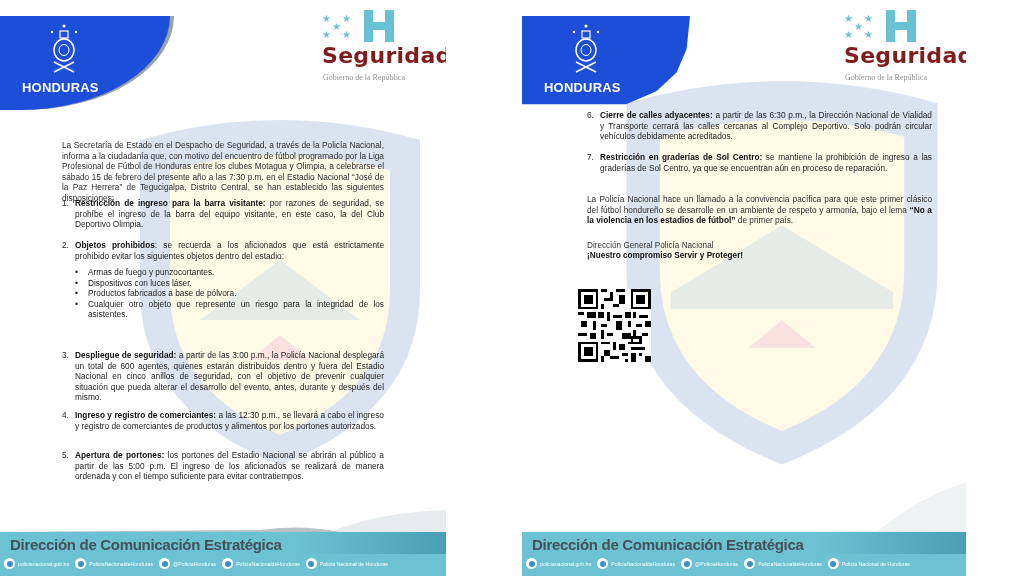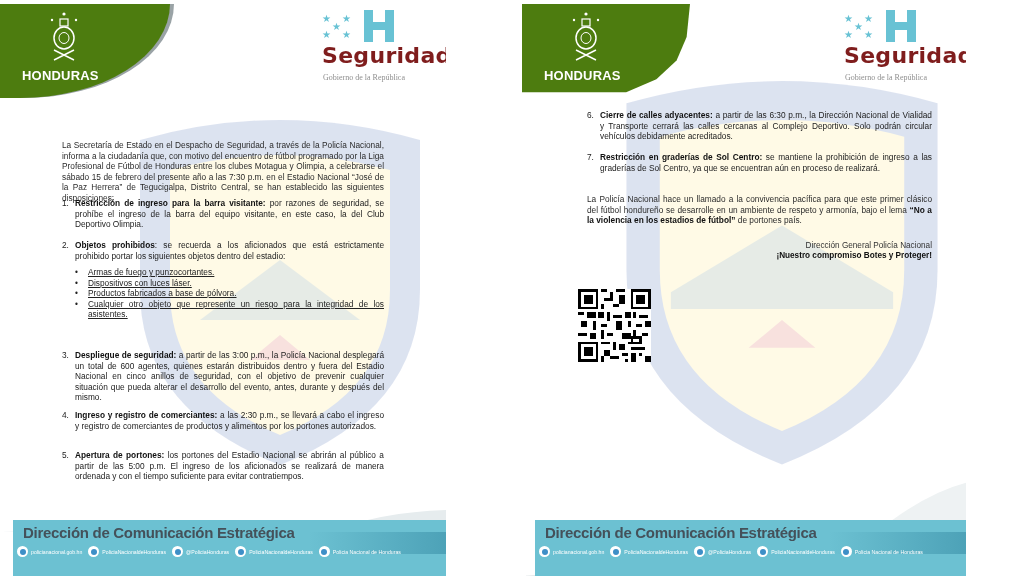--- a/index.html
+++ b/index.html
@@ -5,22 +5,22 @@
   * { box-sizing: border-box; margin: 0; padding: 0; }
   html, body { width: 1024px; height: 576px; overflow: hidden; background: #ffffff; }
   body { position: relative; font-family: "Liberation Sans", sans-serif; color: #222; }
 
   .page { position: absolute; top: 0; height: 576px; background: #fff; overflow: hidden; }
   .page.left { left: 0; width: 446px; }
   .page.right { left: 522px; width: 444px; }
 
   
   .corner {
-    position: absolute; left: 0; top: 4px; width: 170px; height: 94px;
-    background: #4d7c0f;
+    position: absolute; left: 0; top: 16px; width: 170px; height: 94px;
+    background: #1d4ed8;
     border-bottom-right-radius: 150px 94px;
     box-shadow: 4px 0 0 0 #9aa3a6;
   }
   .page.right .corner { width: 168px; height: 94px; border-bottom-right-radius: 0 0; border-top-right-radius: 0; }
   .page.right .corner { clip-path: polygon(0 0, 100% 0, 98% 35%, 92% 60%, 80% 80%, 62% 94%, 0 94%); box-shadow:none; }
   .crest { position: absolute; left: 46px; top: 6px; width: 36px; height: 52px; }
   .corner-label {
     position: absolute; left: 22px; top: 64px;
     color: #fff; font-weight: bold; font-size: 13px; letter-spacing: 0.2px;
   }
@@ -47,33 +47,33 @@
   .text-block b { color: #111; }
 
   .intro { left: 62px; top: 140px; width: 322px; }
 
   .ol-item { position: absolute; left: 62px; width: 322px; font-size: 8.3px; line-height: 10.6px; text-align: justify; }
   .ol-item .num { position: absolute; left: 0; top: 0; }
   .ol-item .body { margin-left: 13px; }
   .ol-item .body .lead { font-weight: bold; color: #111; }
 
   .bullets { position: absolute; left: 75px; top: 267px; width: 309px; font-size: 8.3px; line-height: 10.6px; }
-  .bullets li { list-style: none; position: relative; padding-left: 13px; text-align: justify; text-decoration: underline; }
+  .bullets li { list-style: none; position: relative; padding-left: 13px; text-align: justify; }
   .bullets li::before { content: "\2022"; position: absolute; left: 0; top: 0; }
 
   .closing { left: 587px; top: 194px; width: 345px; }
-  .signature { position: absolute; left: 587px; top: 241px; width: 345px; text-align: right; font-size: 8.2px; line-height: 10.4px; color: #333; }
+  .signature { position: absolute; left: 587px; top: 241px; width: 345px; text-align: left; font-size: 8.2px; line-height: 10.4px; color: #333; }
   .signature .motto { font-weight: bold; color: #111; }
 
   .qr { position: absolute; left: 578px; top: 289px; width: 73px; height: 73px; background: #fff; }
 
   
   .footer-swoosh { position: absolute; left: 0; bottom: 0; width: 100%; height: 66px; }
   .footer-bar {
-    position: absolute; left: 13px; bottom: 0; height: 56px; width: 446px;
+    position: absolute; left: 0; bottom: 0; height: 44px; width: 446px;
     background: #6cc1d2;
   }
   .page.right .footer-bar { width: 444px; }
   .footer-title {
     position: absolute; left: 10px; top: 4px; font-size: 15px; font-weight: bold; color: #44515a; letter-spacing: -0.3px;
   }
   .footer-links { position: absolute; left: 4px; top: 26px; display: flex; align-items: center; gap: 6px; }
   .footer-link { display: flex; align-items: center; gap: 3px; font-size: 5.2px; color: #ffffff; white-space: nowrap; }
   .footer-link .ico { width: 11px; height: 11px; border-radius: 50%; background: #ffffff; position: relative; display: inline-block; }
   .footer-link .ico::after { content: ""; position: absolute; left: 2.5px; top: 2.5px; width: 6px; height: 6px; border-radius: 50%; background: #3e8fc7; }
@@ -126,38 +126,38 @@
 
   <p class="text-block intro">La Secretaría de Estado en el Despacho de Seguridad, a través de la Policía Nacional, informa a la ciudadanía que, con motivo del encuentro de fútbol programado por la Liga Profesional de Fútbol de Honduras entre los clubes Motagua y Olimpia, a celebrarse el sábado 15 de febrero del presente año a las 7:30 p.m. en el Estadio Nacional “José de la Paz Herrera” de Tegucigalpa, Distrito Central, se han establecido las siguientes disposiciones:</p>
 
   <div class="ol-item" style="top:198px">
     <span class="num">1.</span>
     <div class="body"><span class="lead">Restricción de ingreso para la barra visitante:</span><span> por razones de seguridad, se prohíbe el ingreso de la barra del equipo visitante, en este caso, la del Club Deportivo Olimpia.</span></div>
   </div>
 
   <div class="ol-item" style="top:240px">
     <span class="num">2.</span>
-    <div class="body"><span class="lead">Objetos prohibidos</span><span>: se recuerda a los aficionados que está estrictamente prohibido portar los siguientes objetos dentro del estadio:</span></div>
+    <div class="body"><span class="lead">Objetos prohibidos</span><span>: se recuerda a los aficionados que está estrictamente prohibido evitar los siguientes objetos dentro del estadio:</span></div>
   </div>
 
   <ul class="bullets">
     <li>Armas de fuego y punzocortantes.</li>
     <li>Dispositivos con luces láser.</li>
     <li>Productos fabricados a base de pólvora.</li>
     <li>Cualquier otro objeto que represente un riesgo para la integridad de los asistentes.</li>
   </ul>
 
   <div class="ol-item" style="top:350px">
     <span class="num">3.</span>
     <div class="body"><span class="lead">Despliegue de seguridad:</span><span> a partir de las 3:00 p.m., la Policía Nacional desplegará un total de 600 agentes, quienes estarán distribuidos dentro y fuera del Estadio Nacional en cinco anillos de seguridad, con el objetivo de prevenir cualquier situación que pueda alterar el desarrollo del evento, antes, durante y después del mismo.</span></div>
   </div>
 
   <div class="ol-item" style="top:410px">
     <span class="num">4.</span>
-    <div class="body"><span class="lead">Ingreso y registro de comerciantes:</span><span> a las 2:30 p.m., se llevará a cabo el ingreso y registro de comerciantes de productos y alimentos por los portones autorizados.</span></div>
+    <div class="body"><span class="lead">Ingreso y registro de comerciantes:</span><span> a las 12:30 p.m., se llevará a cabo el ingreso y registro de comerciantes de productos y alimentos por los portones autorizados.</span></div>
   </div>
 
   <div class="ol-item" style="top:450px">
     <span class="num">5.</span>
     <div class="body"><span class="lead">Apertura de portones:</span><span> los portones del Estadio Nacional se abrirán al público a partir de las 5:00 p.m. El ingreso de los aficionados se realizará de manera ordenada y con el tiempo suficiente para evitar contratiempos.</span></div>
   </div>
 
   <svg class="footer-swoosh" viewBox="0 0 446 66" preserveAspectRatio="none">
     <path d="M0 22 L260 20 Q310 18 340 28 L446 28 L446 0 Q380 2 330 22 Z" fill="#e6ecee"></path>
     <path d="M0 22 L280 22 Q320 24 346 34 L446 34 L446 22 L340 22 Q300 14 260 20 Z" fill="#b8c3c7"></path>
@@ -229,28 +229,28 @@
   </div>
 </div>
 
 <div class="ol-item" style="left:587px;width:345px;top:110px">
   <span class="num">6.</span>
   <div class="body"><span class="lead">Cierre de calles adyacentes:</span><span> a partir de las 6:30 p.m., la Dirección Nacional de Vialidad y Transporte cerrará las calles cercanas al Complejo Deportivo. Solo podrán circular vehículos debidamente acreditados.</span></div>
 </div>
 
 <div class="ol-item" style="left:587px;width:345px;top:152px">
   <span class="num">7.</span>
-  <div class="body"><span class="lead">Restricción en graderías de Sol Centro:</span><span> se mantiene la prohibición de ingreso a las graderías de Sol Centro, ya que se encuentran aún en proceso de realizará.</span></div>
-</div>
-
-<p class="text-block closing"><span>La Policía Nacional hace un llamado a la convivencia pacífica para que este primer clásico del fútbol hondureño se desarrolle en un ambiente de respeto y armonía, bajo el lema </span><b>“No a la violencia en los estadios de fútbol”</b><span> de portones país.</span></p>
+  <div class="body"><span class="lead">Restricción en graderías de Sol Centro:</span><span> se mantiene la prohibición de ingreso a las graderías de Sol Centro, ya que se encuentran aún en proceso de reparación.</span></div>
+</div>
+
+<p class="text-block closing"><span>La Policía Nacional hace un llamado a la convivencia pacífica para que este primer clásico del fútbol hondureño se desarrolle en un ambiente de respeto y armonía, bajo el lema </span><b>“No a la violencia en los estadios de fútbol”</b><span> de primer país.</span></p>
 
 <div class="signature">
   <div>Dirección General Policía Nacional</div>
-  <div class="motto">¡Nuestro compromiso Botes y Proteger!</div>
+  <div class="motto">¡Nuestro compromiso Servir y Proteger!</div>
 </div>
 
 <svg class="qr" viewBox="0 0 25 25" shape-rendering="crispEdges">
   <rect width="25" height="25" fill="#fff"></rect>
   <g fill="#000">
     <rect x="0" y="0" width="7" height="7"></rect>
       <rect x="1" y="1" width="5" height="5" fill="#fff"></rect>
       <rect x="2" y="2" width="3" height="3"></rect>
     <rect x="18" y="0" width="7" height="7"></rect>
       <rect x="19" y="1" width="5" height="5" fill="#fff"></rect>

